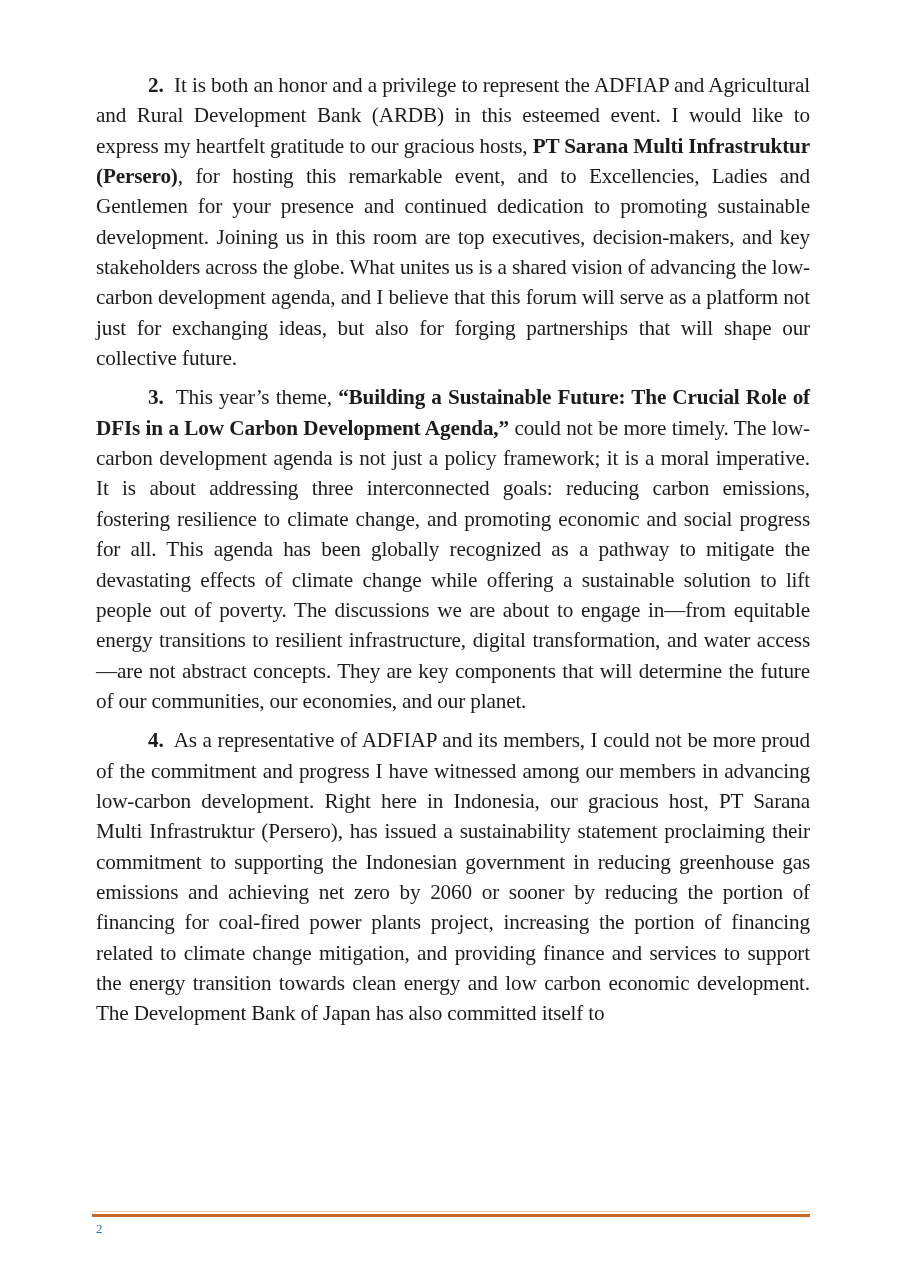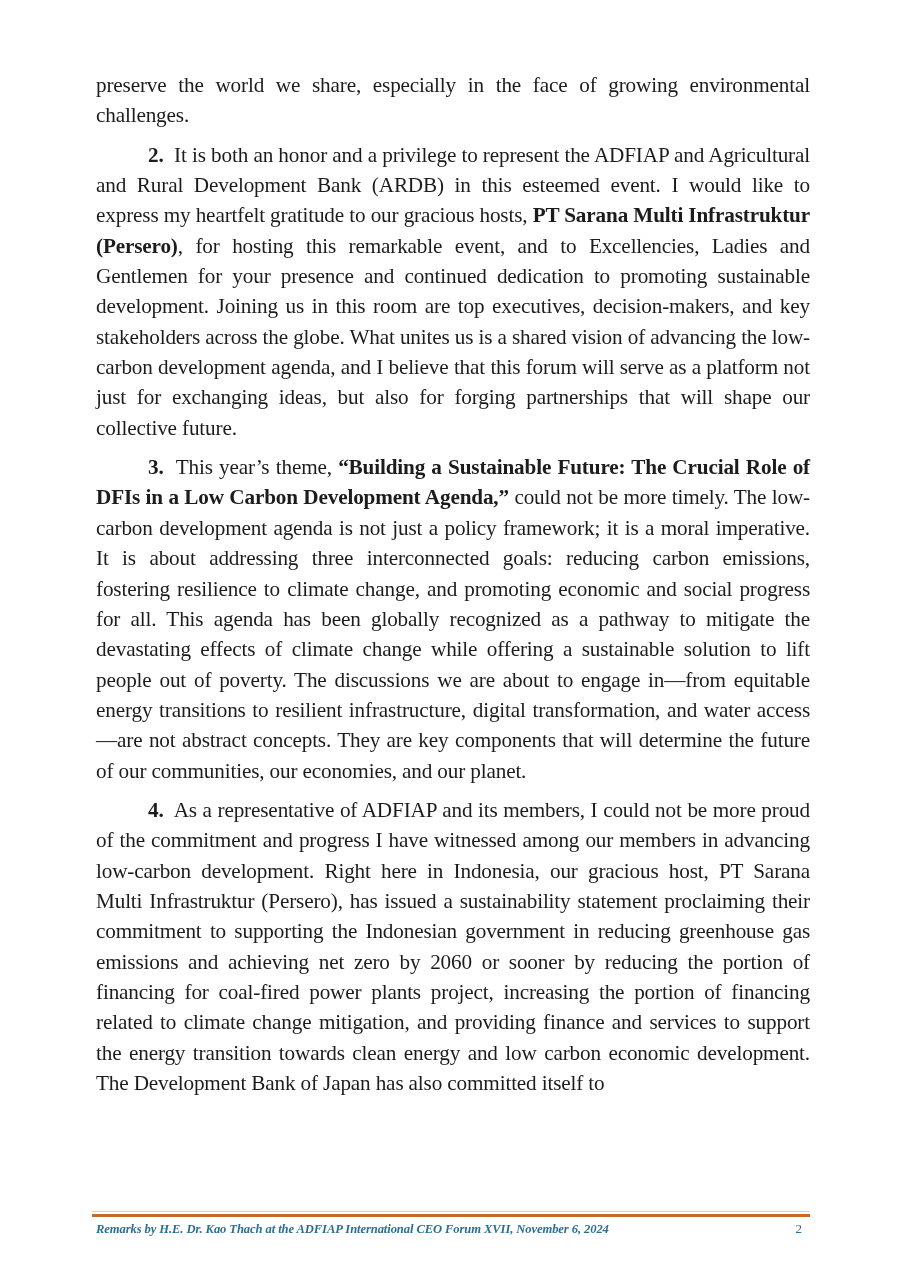--- a/index.html
+++ b/index.html
@@ -76,23 +76,20 @@
     font-size: 13px;
     color: #2a6f93;
     padding-right: 8px;
   }
 </style>
 </head>
 <body>
 
 <div class="page">
 
-  <p class="para first">
-    <span>preserve the world we share, especially in the face of growing environmental challenges.</span>
-  </p>
 
   <p class="para">
     <span class="indent"></span><span class="num">2.</span>&nbsp;
     <span>It is both an honor and a privilege to represent the ADFIAP and Agricultural and Rural Development Bank (ARDB) in this esteemed event. I would like to express my heartfelt gratitude to our gracious hosts, </span><b class="bold">PT Sarana Multi Infrastruktur (Persero)</b><span>, for hosting this remarkable event, and to Excellencies, Ladies and Gentlemen for your presence and continued dedication to promoting sustainable development. Joining us in this room are top executives, decision-makers, and key stakeholders across the globe. What unites us is a shared vision of advancing the low-carbon development agenda, and I believe that this forum will serve as a platform not just for exchanging ideas, but also for forging partnerships that will shape our collective future.</span>
   </p>
 
   <p class="para">
     <span class="indent"></span><span class="num">3.</span>&nbsp;
     <span>This year’s theme, </span><b class="bold">“Building a Sustainable Future: The Crucial Role of DFIs in a Low Carbon Development Agenda,”</b><span> could not be more timely. The low-carbon development agenda is not just a policy framework; it is a moral imperative. It is about addressing three interconnected goals: reducing carbon emissions, fostering resilience to climate change, and promoting economic and social progress for all. This agenda has been globally recognized as a pathway to mitigate the devastating effects of climate change while offering a sustainable solution to lift people out of poverty. The discussions we are about to engage in—from equitable energy transitions to resilient infrastructure, digital transformation, and water access—are not abstract concepts. They are key components that will determine the future of our communities, our economies, and our planet.</span>
   </p>
@@ -101,16 +98,15 @@
     <span class="indent"></span><span class="num">4.</span>&nbsp;
     <span>As a representative of ADFIAP and its members, I could not be more proud of the commitment and progress I have witnessed among our members in advancing low-carbon development. Right here in Indonesia, our gracious host, PT Sarana Multi Infrastruktur (Persero), has issued a sustainability statement proclaiming their commitment to supporting the Indonesian government in reducing greenhouse gas emissions and achieving net zero by 2060 or sooner by reducing the portion of financing for coal-fired power plants project, increasing the portion of financing related to climate change mitigation, and providing finance and services to support the energy transition towards clean energy and low carbon economic development. The Development Bank of Japan has also committed itself to</span>
   </p>
 
 </div>
 
 <div class="footer">
   <div class="footer-rule-thin"></div>
   <div class="footer-rule"></div>
   <div class="footer-row">
-    <span class="footer-text">Remarks by H.E. Dr. Kao Thach at the ADFIAP International CEO Forum XVII, November 6, 2024</span>
     <span class="page-num">2</span>
   </div>
 </div>
 
 </body></html>

